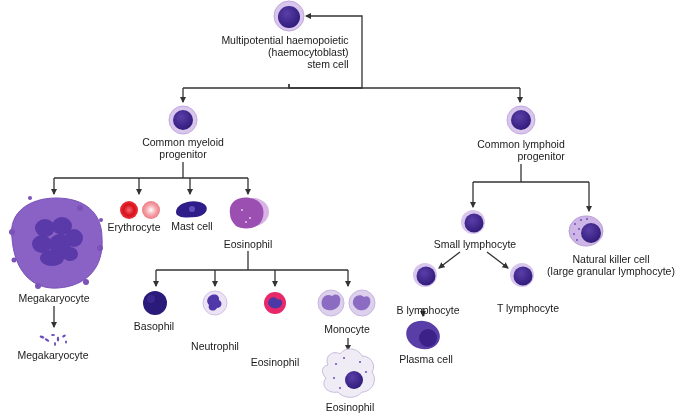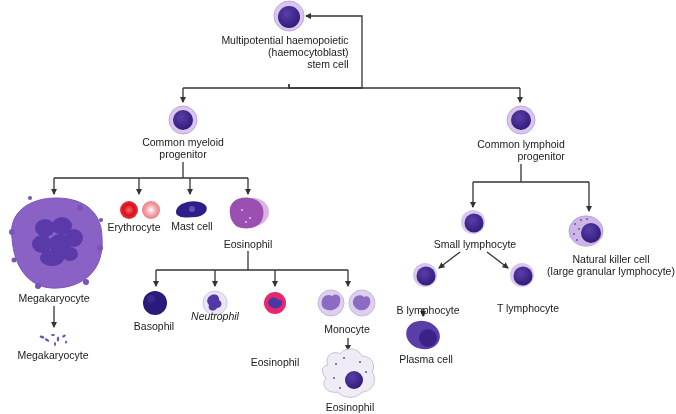--- a/index.html
+++ b/index.html
@@ -217,21 +217,21 @@
   <div>Common lymphoid</div>
   <div>progenitor</div>
 </div>
 
 <div class="lbl" style="left:54px;top:292px;">Megakaryocyte</div>
 <div class="lbl" style="left:53px;top:349px;">Megakaryocyte</div>
 <div class="lbl" style="left:134px;top:221px;">Erythrocyte</div>
 <div class="lbl" style="left:192px;top:220px;">Mast cell</div>
 <div class="lbl" style="left:248px;top:238px;">Eosinophil</div>
 <div class="lbl" style="left:154px;top:320px;">Basophil</div>
-<div class="lbl" style="left:215px;top:310px;font-style:italic;">Neutrophil</div>
+<div class="lbl" style="left:215px;top:340px;">Neutrophil</div>
 <div class="lbl" style="left:275px;top:320px;margin-top:36px;">Eosinophil</div>
 <div class="lbl" style="left:347px;top:323px;">Monocyte</div>
 <div class="lbl" style="left:350px;top:401px;">Eosinophil</div>
 <div class="lbl" style="left:475px;top:238px;">Small lymphocyte</div>
 
 <div class="lbl" style="left:611px;top:253px;">
   <div>Natural killer cell</div>
   <div>(large granular lymphocyte)</div>
 </div>
 

